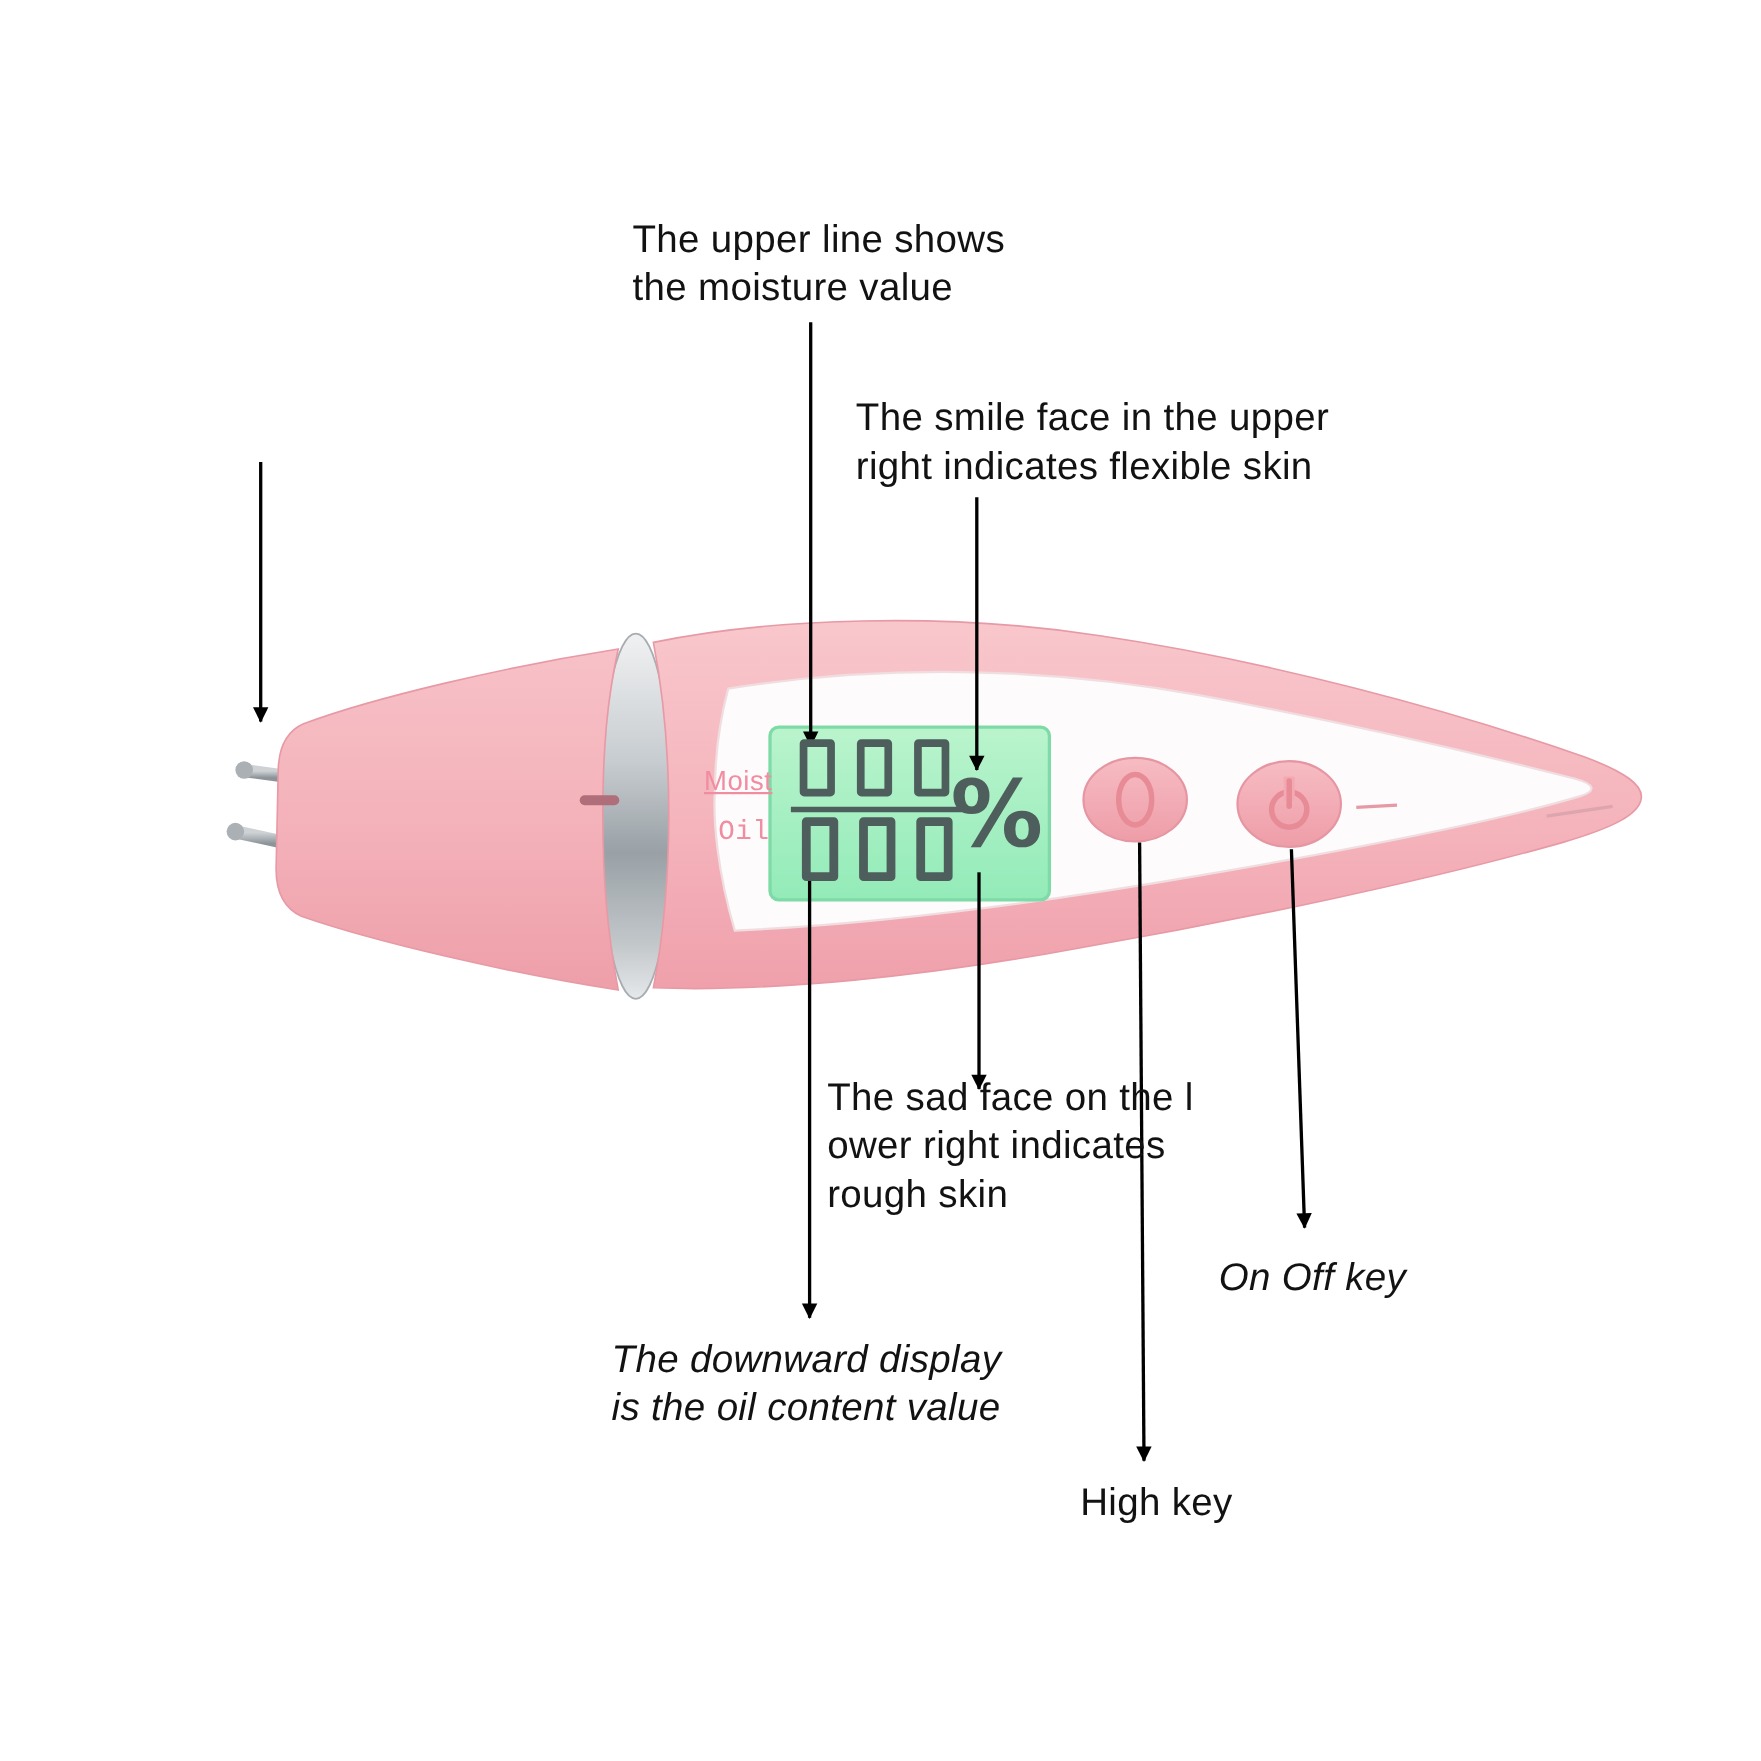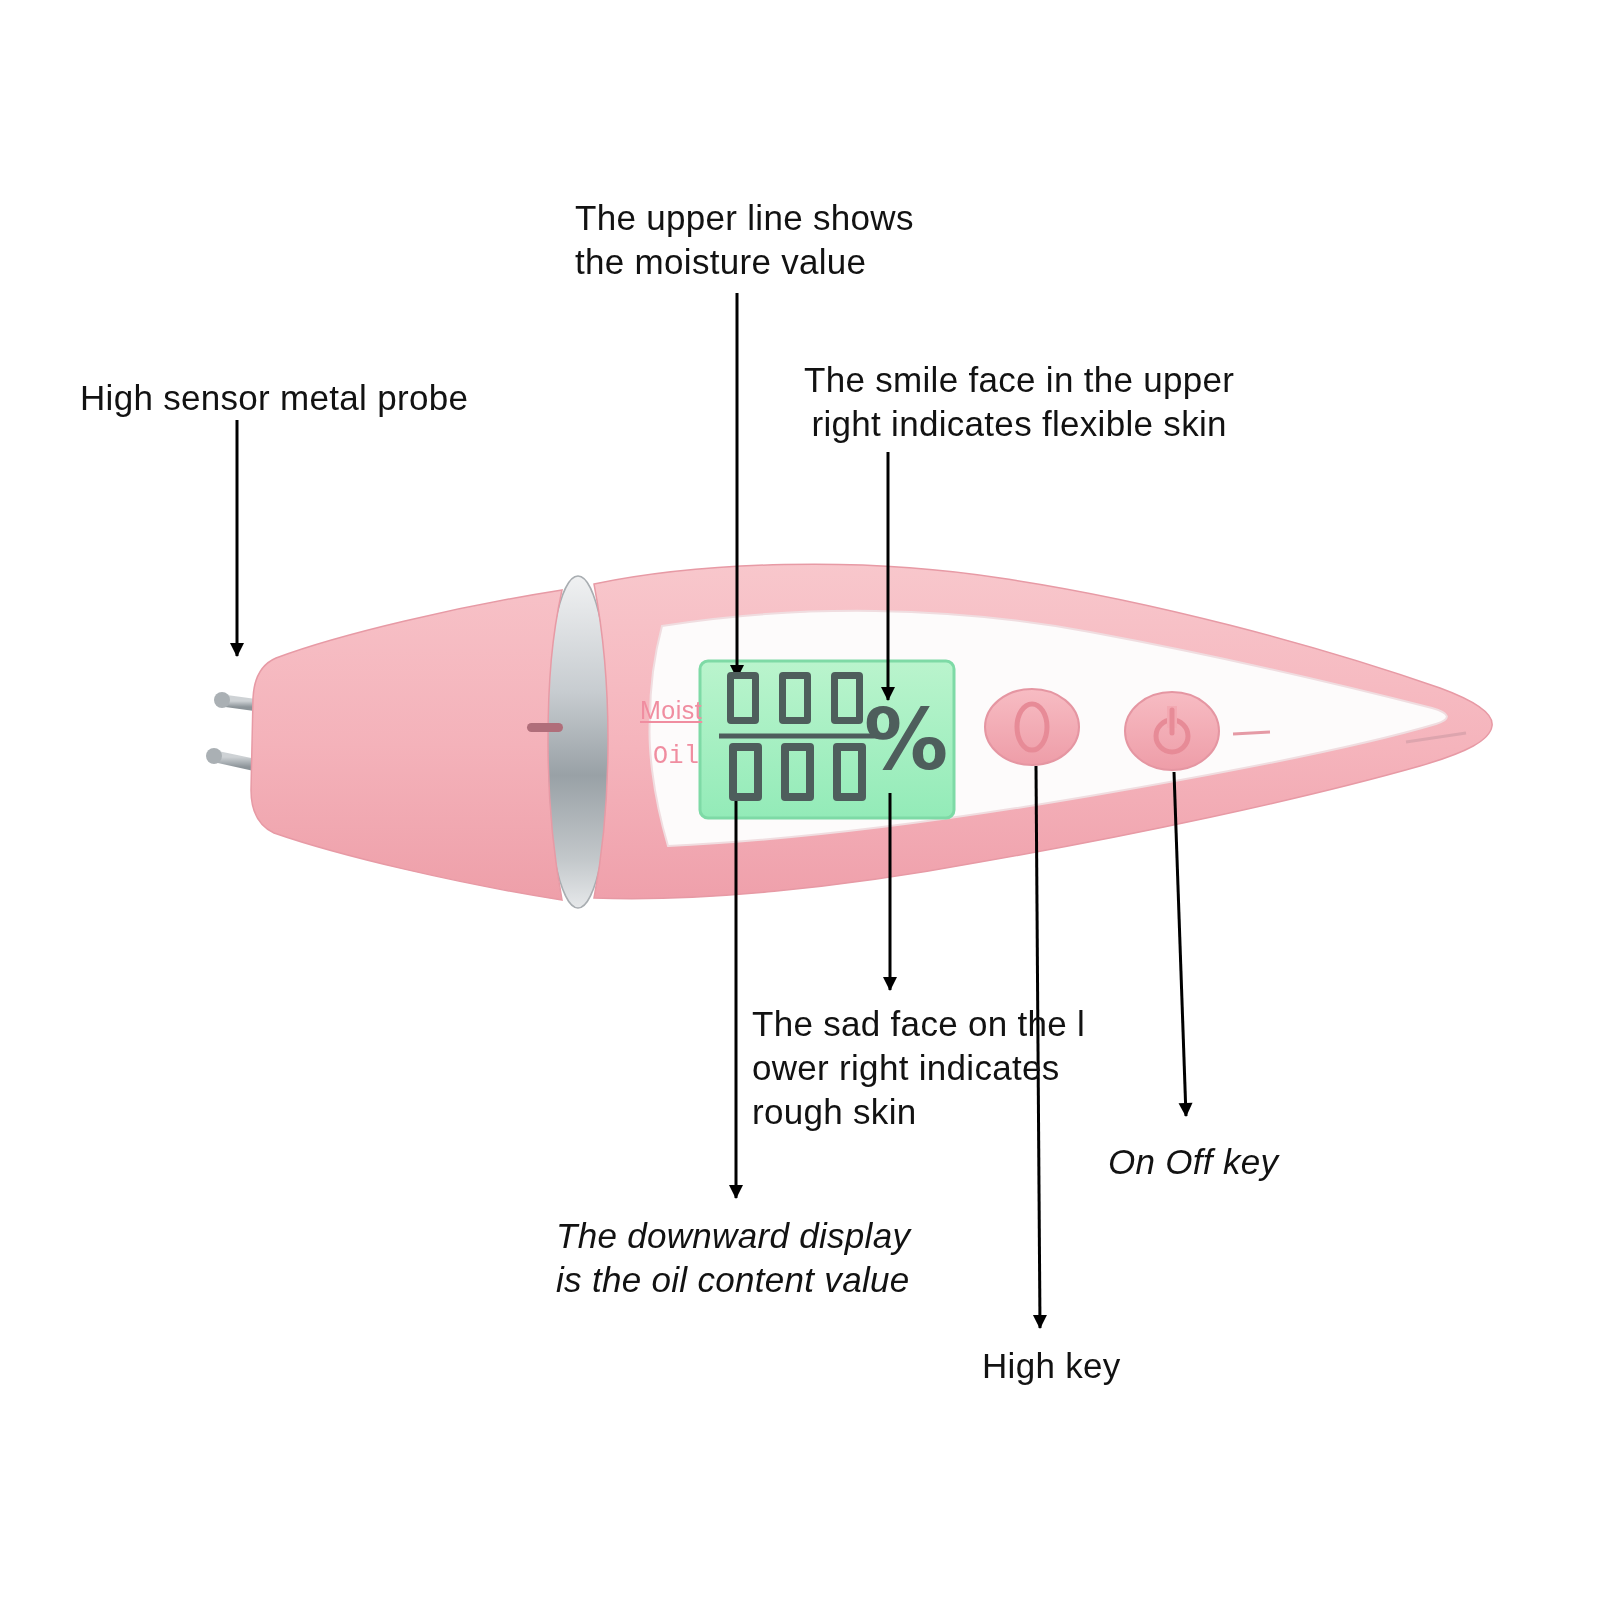--- a/index.html
+++ b/index.html
@@ -16,22 +16,22 @@
   .ann {
     position: absolute;
     font-size: 35px;
     line-height: 44px;
     color: #121212;
     white-space: pre-line;
     letter-spacing: 0.3px;
   }
   #ann-upper  { left: 575px;  top: 196px; }
   #ann-probe  { left: 80px;   top: 376px; }
-  #ann-smile  { left: 804px;  top: 358px; text-align: center; }
-  #ann-sad    { left: 752px;  top: 1002px; }
+  #ann-smile  { left: 778px;  top: 358px; }
+  #ann-sad    { left: 752px;  top: 976px; }
   #ann-onoff  { left: 1108px; top: 1140px; font-style: italic; }
   #ann-oil    { left: 556px;  top: 1214px; font-style: italic; }
   #ann-reset  { left: 982px;  top: 1344px; }
 
   .lcd-label {
     position: absolute;
     color: #f08da0;
     font-weight: 500;
     font-size: 25px;
     letter-spacing: 0.5px;
@@ -149,21 +149,20 @@
     <line x1="890" y1="793" x2="890" y2="990" marker-end="url(#ah)"></line>
     <line x1="1174" y1="772" x2="1186" y2="1116" marker-end="url(#ah)"></line>
     <line x1="736" y1="798" x2="736" y2="1198" marker-end="url(#ah)"></line>
     <line x1="1036" y1="766" x2="1040" y2="1328" marker-end="url(#ah)"></line>
   </g>
 </svg>
 
 <div class="stage overlay">
   <div class="ann" id="ann-upper">The upper line shows
 the moisture value</div>
-  <div class="ann" id="ann-probe">High sensor metal probe</div>
   <div class="ann" id="ann-smile">The smile face in the upper
 right indicates flexible skin</div>
   <div class="ann" id="ann-sad">The sad face on the l
 ower right indicates
 rough skin</div>
   <div class="ann" id="ann-onoff">On Off key</div>
   <div class="ann" id="ann-oil">The downward display
 is the oil content value</div>
   <div class="ann" id="ann-reset">High key</div>
 

